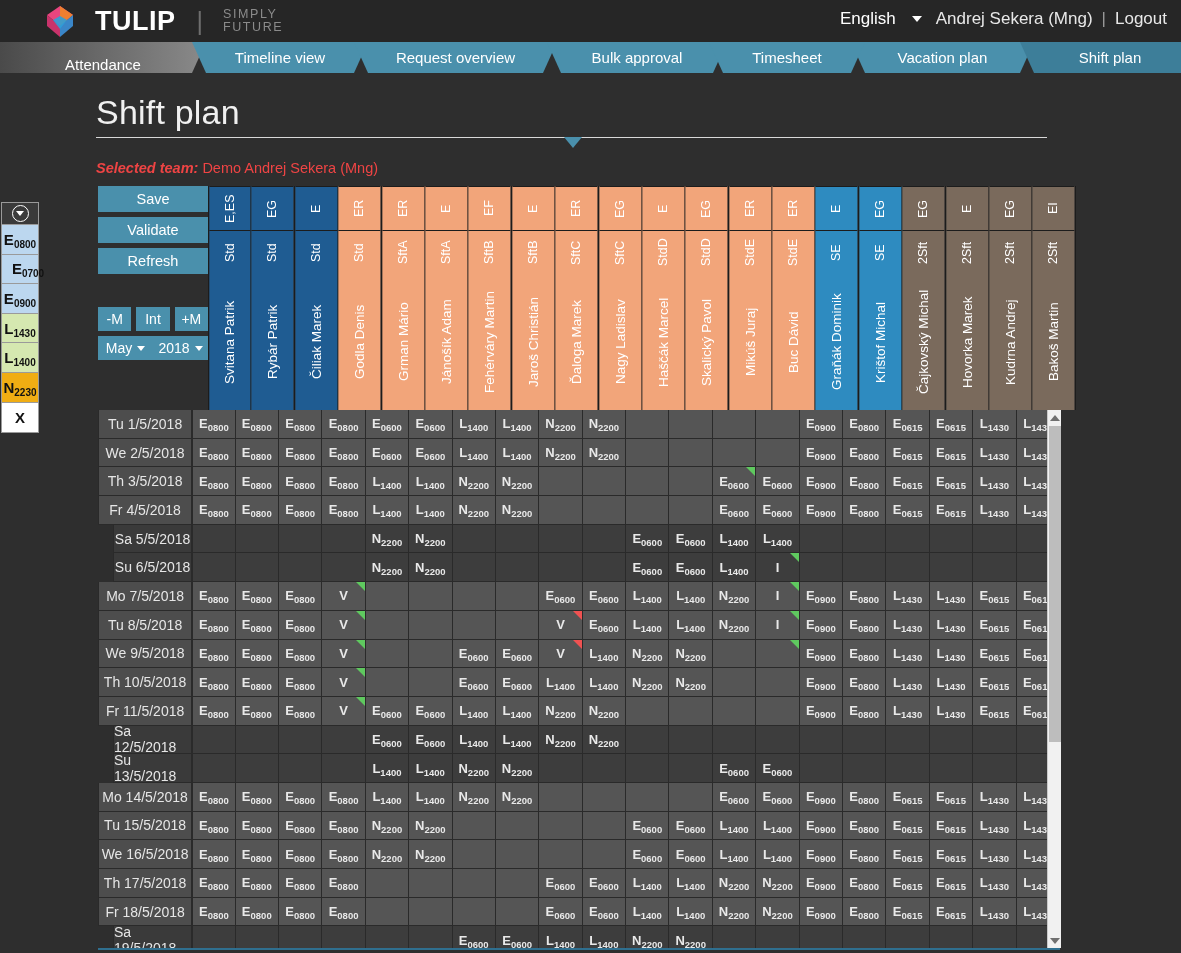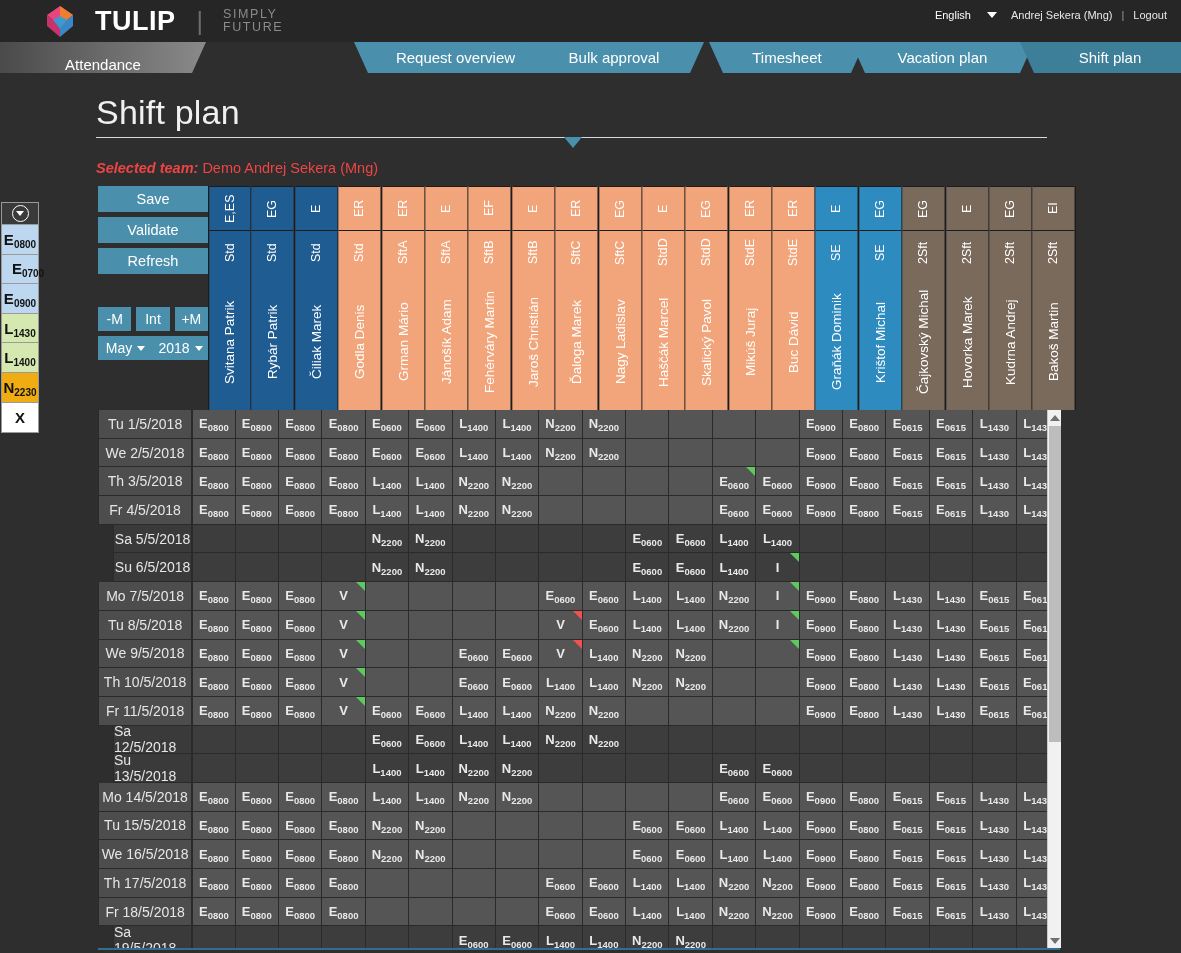--- a/index.html
+++ b/index.html
@@ -34,21 +34,21 @@
   .logo-wrap { position:absolute; left:44px; top:2px; display:flex; align-items:center; height:38px;gap:12px;}
   .logo-mark { width:32px; height:34px; position:relative; margin-right:7px;}
   .brand {
     color:#ffffff; font-size:27px; font-weight:bold; letter-spacing:0.5px;
     line-height:1;
   }
   .brand-sep { color:#6e6e6e; font-size:25px; margin:0 8px 0 9px; font-weight:300;}
   .brand-sub { color:#8b8b8b; font-size:12.5px; line-height:13px; letter-spacing:1.6px;}
   .top-right {
     position:absolute; right:14px; top:9px; display:flex; align-items:center;
-    color:#e8e8e8; font-size:11px;
+    color:#e8e8e8; font-size:17px;
   }
   .top-right .lang { color:#ffffff; }
   .caret-dn {
     display:inline-block; width:0;height:0;
     border-left:5px solid transparent; border-right:5px solid transparent;
     border-top:6px solid #ffffff; margin:0 14px 0 16px;
   }
   .pipe { color:#9a9a9a; margin:0 9px; }
   
   .tabs {
@@ -226,24 +226,27 @@
       <span>Andrej Sekera (Mng)</span>
       <span class="pipe">|</span>
       <span>Logout</span>
     </div>
   </div>
 
   <div class="tabs" id="tabs">
       <div class="tab active-grey" style="left: 0px; width: 206px; align-items: flex-end;">
         <span>Attendance</span>
       </div>
+      <div class="tab" style="left: 192px; width: 176px;">
+        <span>Timeline view</span>
+      </div>
       <div class="tab" style="left: 354px; width: 203px;">
         <span>Request overview</span>
       </div>
-      <div class="tab" style="left: 524px; width: 180px;">
+      <div class="tab" style="left: 547px; width: 180px;">
         <span>Bulk approval</span>
       </div>
       <div class="tab" style="left: 851px; width: 183px;">
         <span>Vacation plan</span>
       </div>
       <div class="tab" style="left: 709px; width: 156px;">
         <span>Timesheet</span>
       </div>
       <div class="tab current" style="left: 1020px; width: 180px;">
         <span>Shift plan</span>

